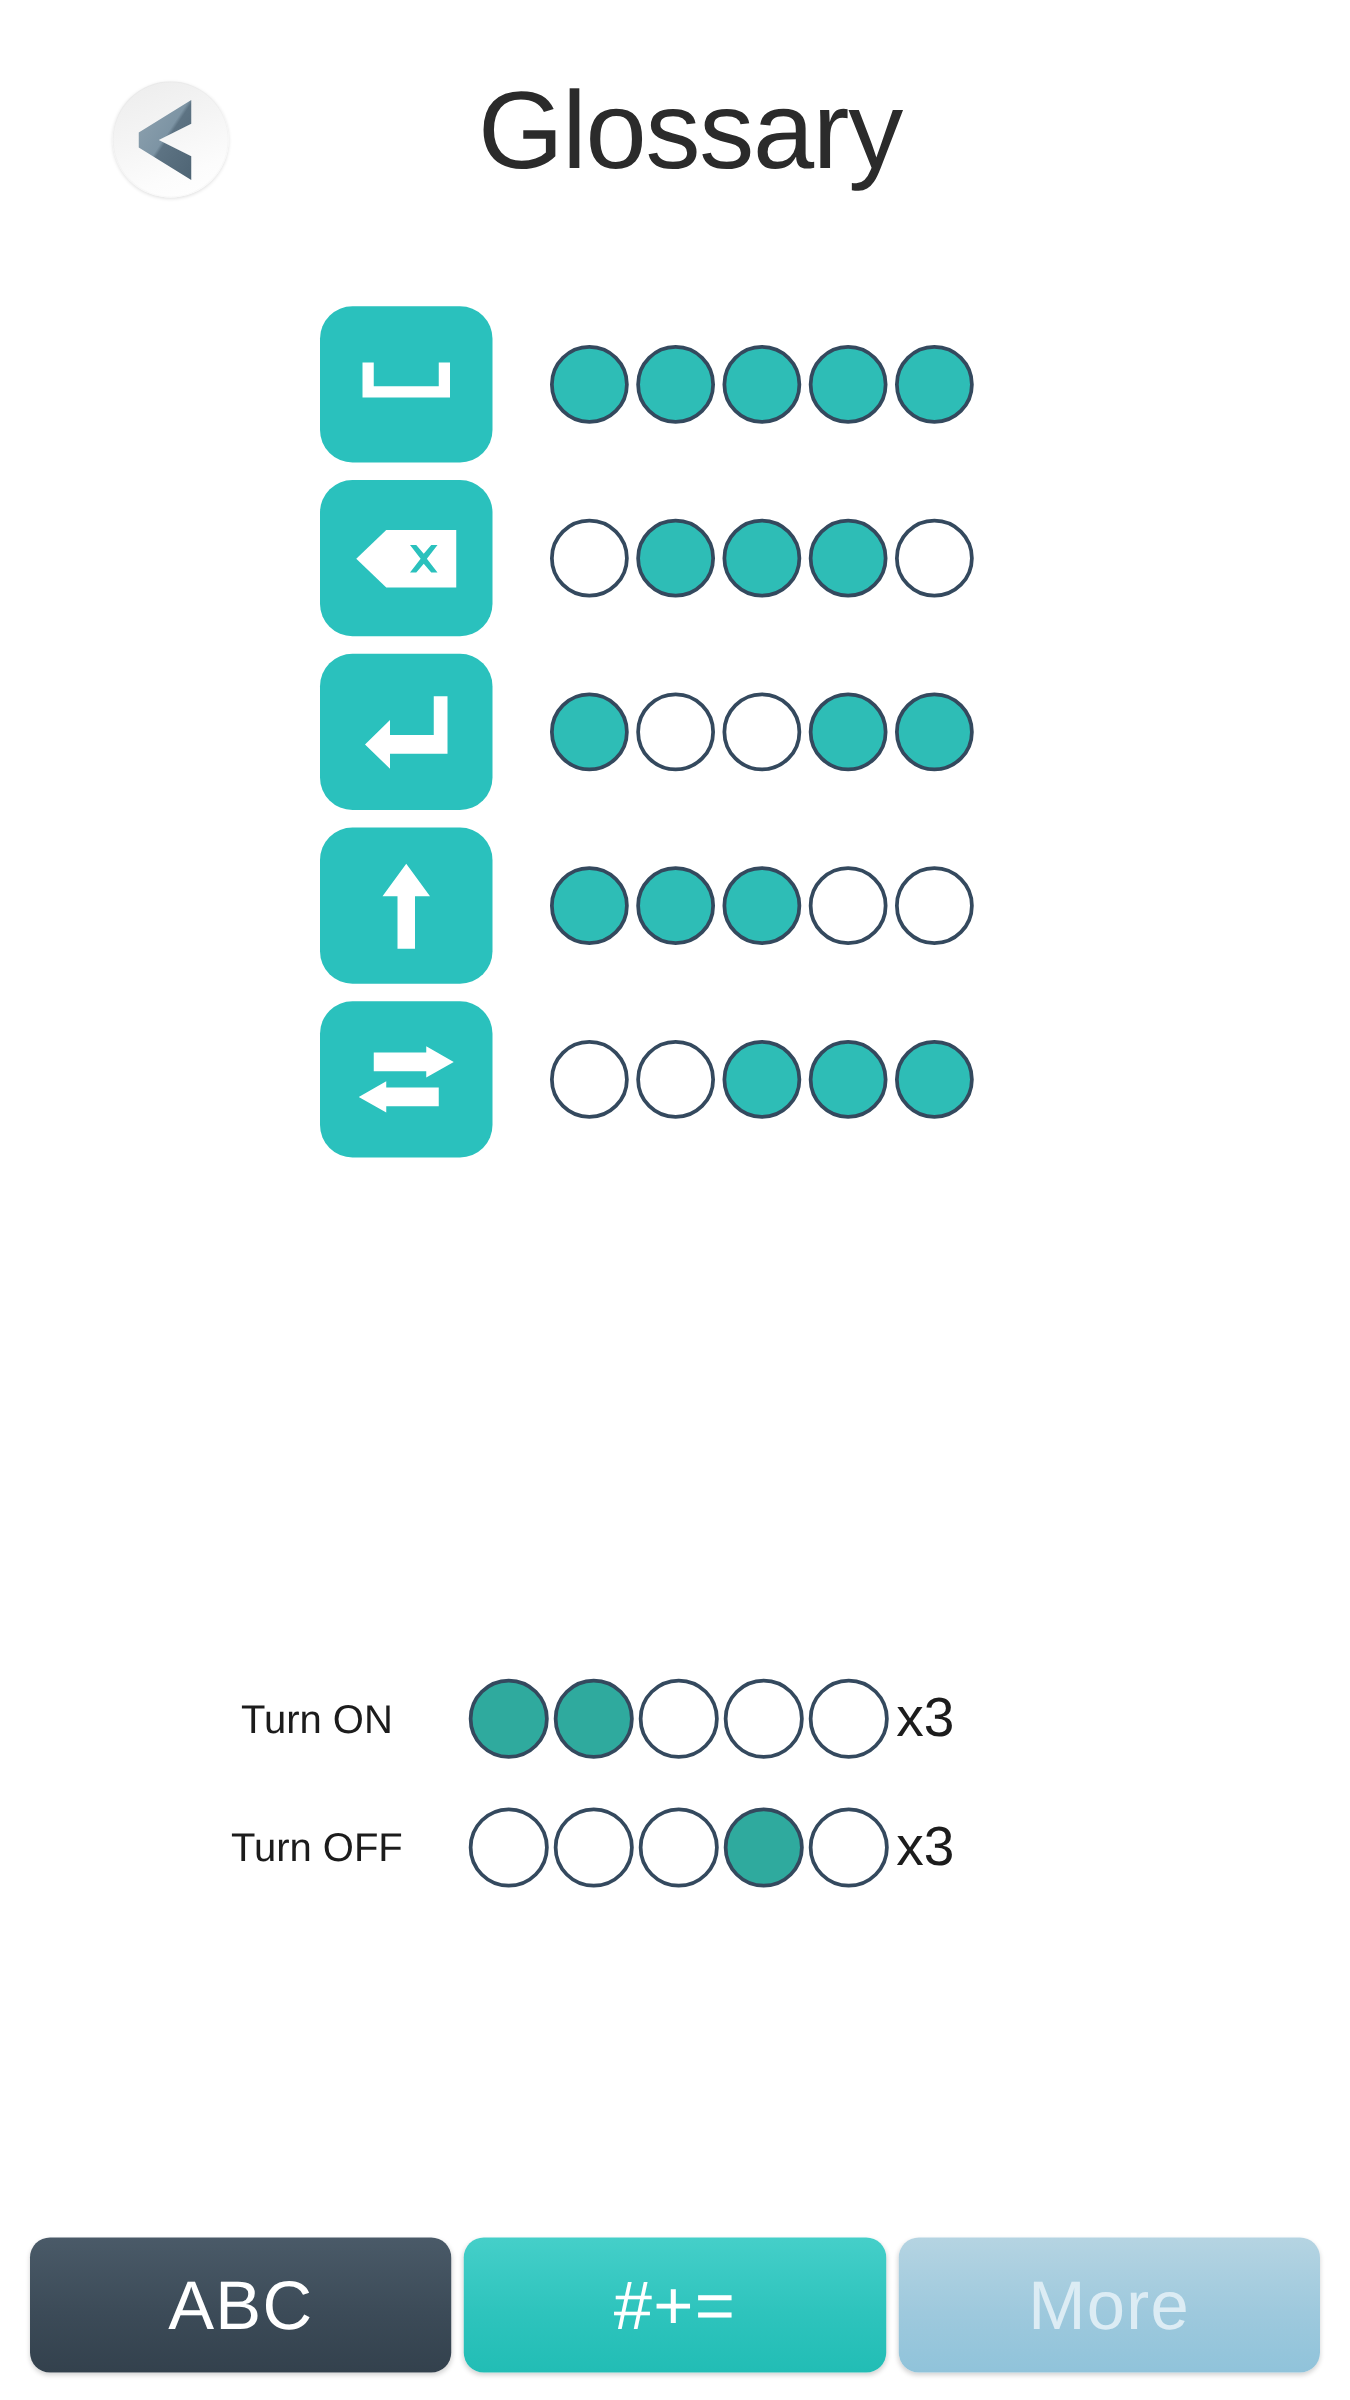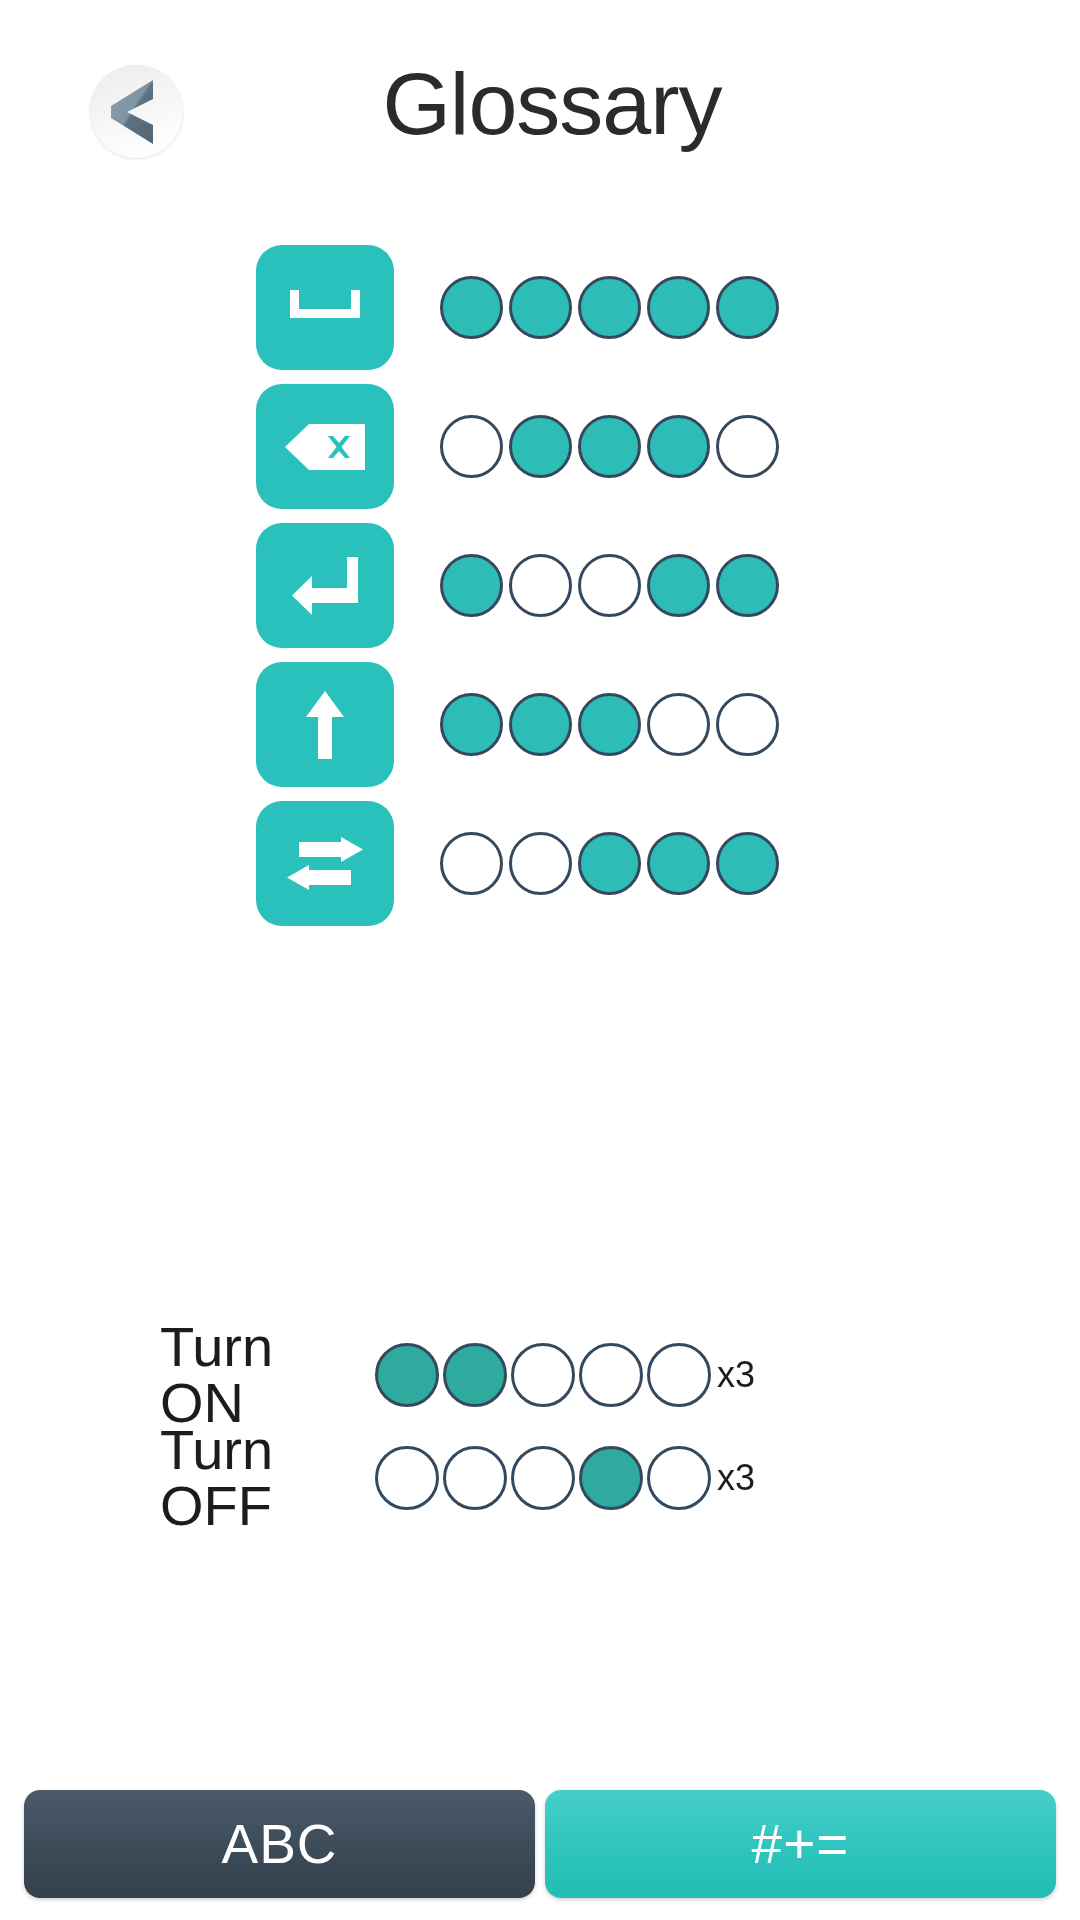--- a/index.html
+++ b/index.html
@@ -89,40 +89,40 @@
     width:1080px;
   }
   .legend-row {
     display:flex;
     align-items:center;
     height:103px;
     padding-left:160px;
   }
   .legend-label {
     width:215px;
-    text-align:left;
-    font-size:56px;
+    text-align:center;
+    font-size:32px;
     font-weight:400;
     color:#1c1c1c;
     padding-right:28px;
     line-height:1;
   }
   .legend-dots {
     display:flex; align-items:center;
   }
   .legend-dots .dot {
     width:64px; height:64px;
     margin-right:4px;
     border-width:3px;
   }
   .legend-dots .dot.filled {
     background:#2faa9e;
   }
   .legend-multiplier {
-    font-size:36px;
+    font-size:44px;
     color:#1c1c1c;
     margin-left:2px;
     line-height:1;
   }
 
   
   #bottom-bar {
     position:absolute;
     left:0; bottom:0;
     width:1080px; height:130px;
@@ -288,15 +288,16 @@
         <span class="dot"></span>
       </div>
       <div class="legend-multiplier">x3</div>
     </div>
 
   </div>
 
   <div id="bottom-bar">
     <div class="mode-button mode-abc">ABC</div>
     <div class="mode-button mode-sym">#+=</div>
+    <div class="mode-button mode-more">More</div>
   </div>
 
 </div>
 
 </body></html>

